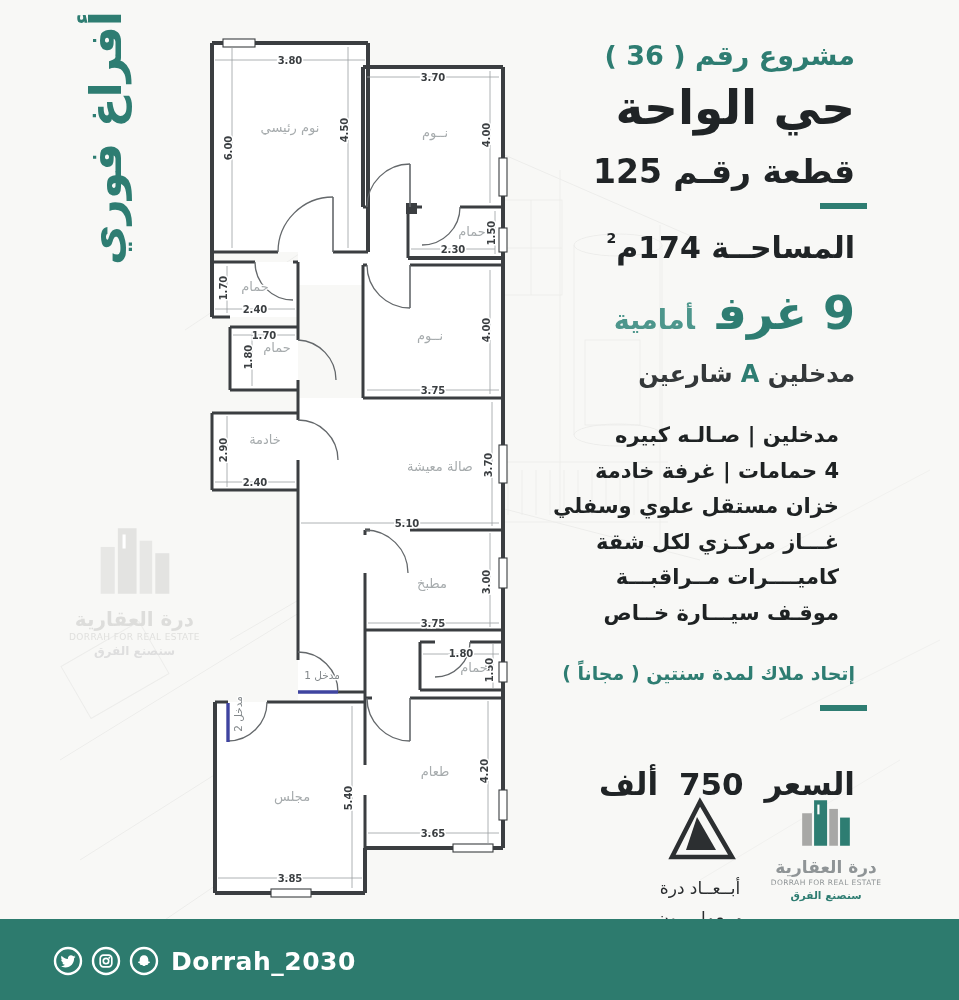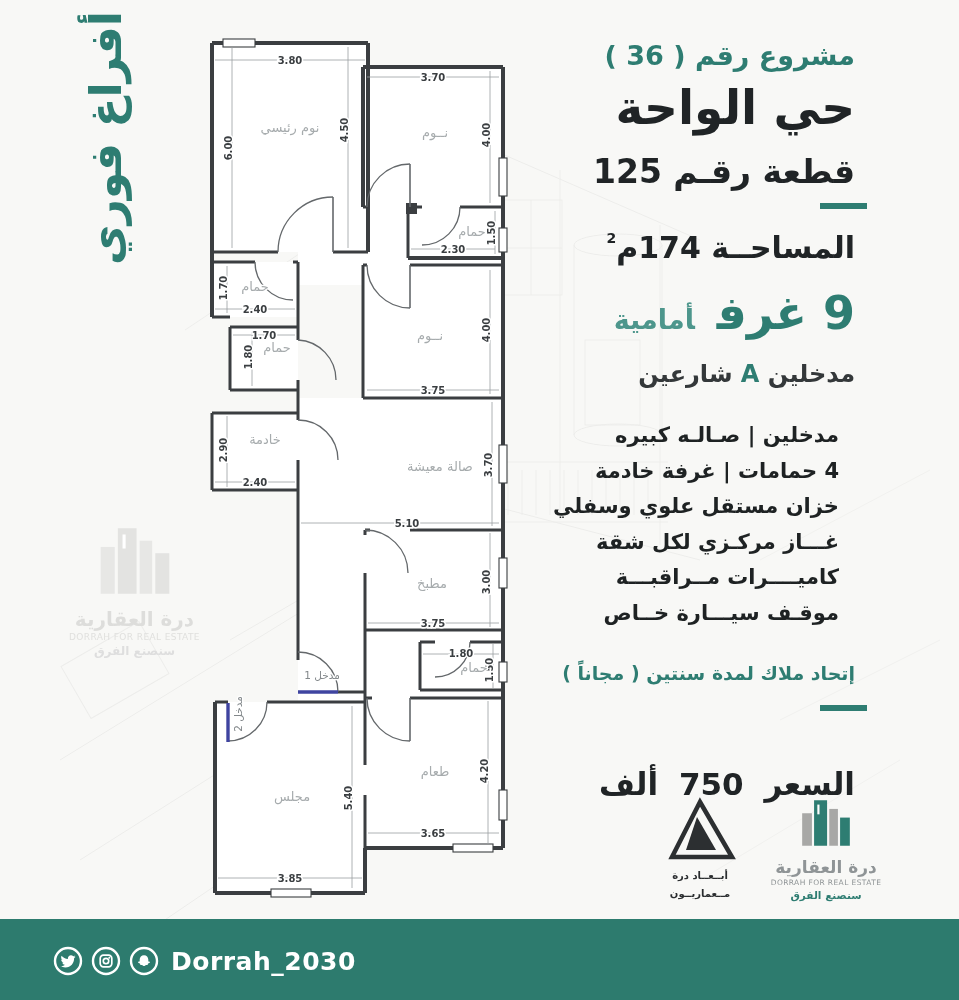--- a/index.html
+++ b/index.html
@@ -36,21 +36,21 @@
   #rp-rooms{top:286px;}
   #rp-rooms .big{font-size:46px;font-weight:800;color:var(--accent);}
   #rp-rooms .small{font-size:27px;color:#4d968c;font-weight:600;margin-right:22px;}
   #rp-model{top:360px;font-size:24px;font-weight:600;color:#34383a;}
   #rp-model .mletter{color:var(--accent);font-weight:800;}
   #rp-features{top:402px;font-size:21px;font-weight:700;line-height:35.5px;color:#1e2223;list-style:none;margin:16px;padding:0;}
   #rp-union{top:662px;font-size:19px;font-weight:700;color:var(--accent);margin-left:36px;}
   #rp-price{top:730px;font-size:31px;font-weight:800;word-spacing:10px;margin-top:36px;}
   
   #logo-abaad{left:652px;top:797px;width:96px;text-align:center;z-index:3;}
-  #logo-abaad .t{font-size:10px;font-weight:700;color:#2a2d2f;direction:rtl;line-height:14px;margin-top:4px;}
+  #logo-abaad .t{font-size:17px;font-weight:400;color:#2a2d2f;direction:rtl;line-height:14px;margin-top:16px;}
   #logo-dorrah{left:768px;top:795px;width:116px;text-align:center;z-index:3;}
   #logo-dorrah .ar{font-size:17px;font-weight:700;color:#8f9496;direction:rtl;margin-top:2px;}
   #logo-dorrah .en{font-size:7.5px;color:#8f9496;letter-spacing:.4px;margin-top:1px;}
   #logo-dorrah .sl{font-size:10.5px;color:var(--accent);font-weight:700;direction:rtl;margin-top:2px;}
   
   #wm-logo{left:52px;top:522px;width:165px;text-align:center;z-index:1;}
   #wm-logo .ar{font-size:20px;font-weight:700;color:#dddddb;direction:rtl;margin-top:3px;}
   #wm-logo .en{font-size:9px;color:#e0e0de;letter-spacing:.4px;margin-top:1px;}
   #wm-logo .sl{font-size:12px;color:#dedede;font-weight:700;direction:rtl;margin-top:2px;}
   

